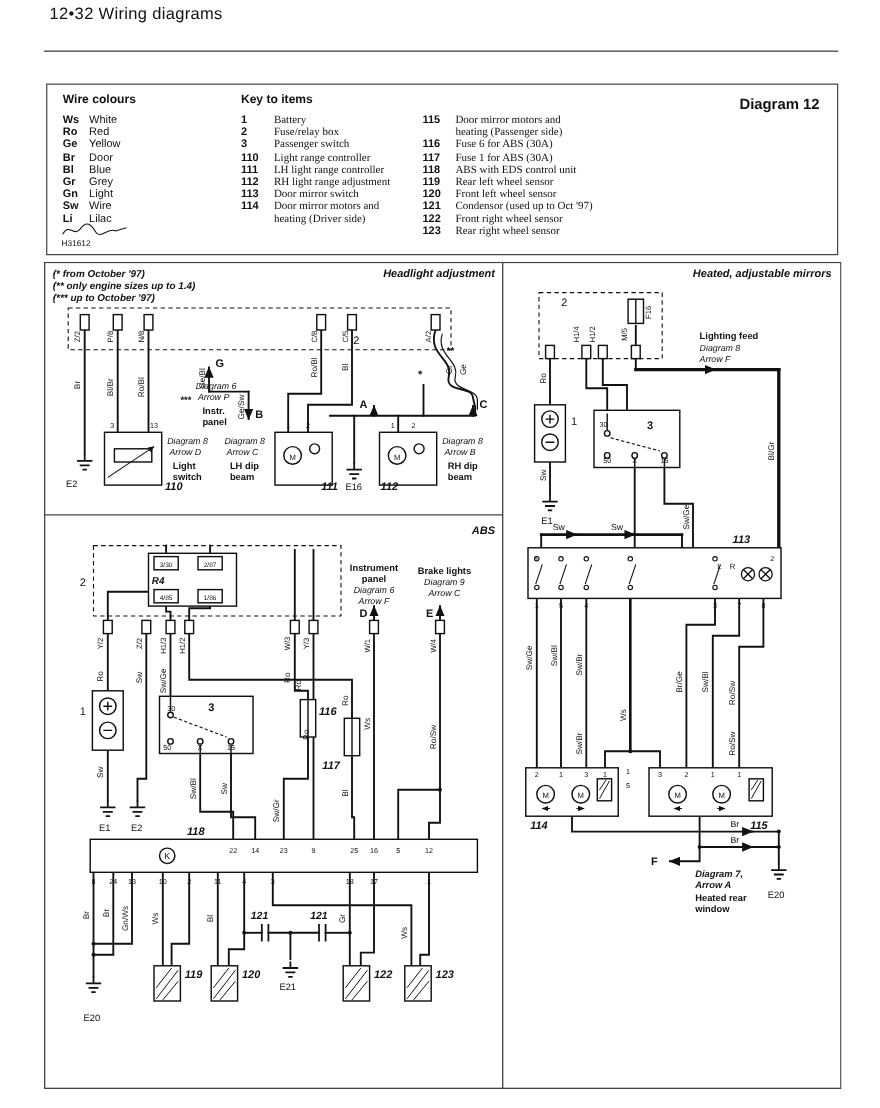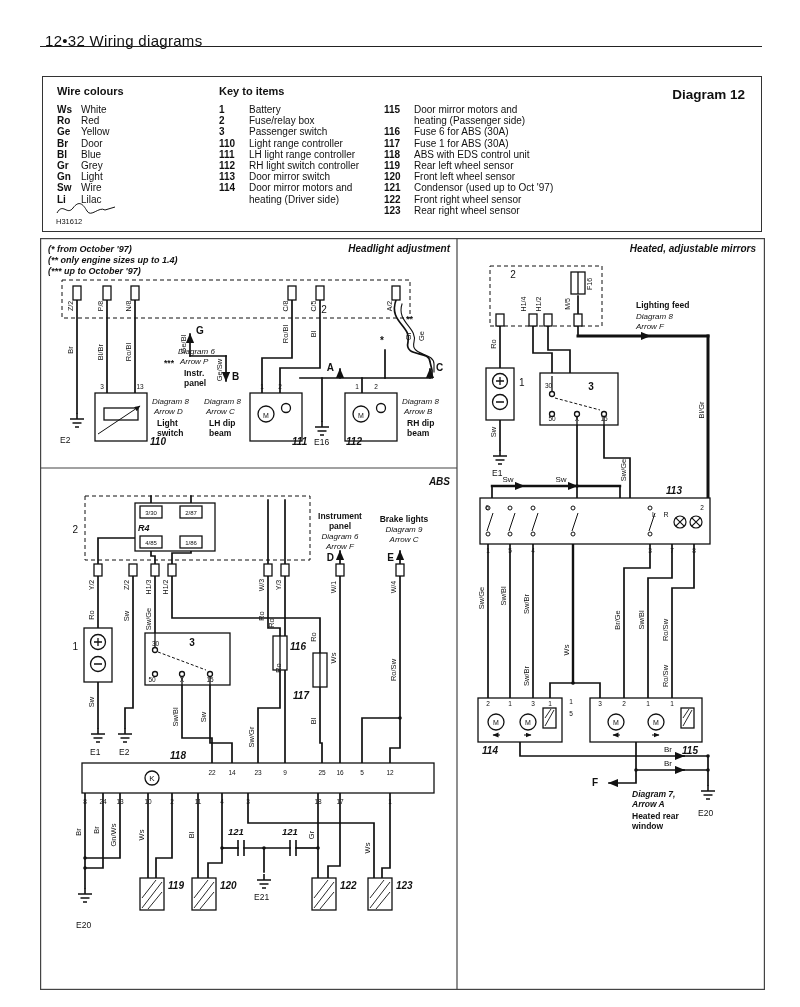--- a/index.html
+++ b/index.html
@@ -1,31 +1,31 @@
 <!DOCTYPE html>
 <html><head>
 <meta charset="utf-8">
 <style>
   html,body{margin:0;padding:0;}
   body{width:800px;height:1007px;position:relative;background:#fff;color:#111;
        font-family:"Liberation Sans",sans-serif;overflow:hidden;}
-  .hdr{position:absolute;left:45px;top:32px;font-size:15px;letter-spacing:.3px;}
+  .hdr{position:absolute;left:45px;top:4px;font-size:15px;letter-spacing:.3px;}
   .hdr-rule{position:absolute;left:40px;top:46px;width:722px;border-top:1.5px solid #222;height:0;}
   .legend{position:absolute;left:42px;top:76px;width:718px;height:154px;border:1px solid #333;}
   .wc-title,.key-title{position:absolute;top:8px;font-weight:bold;font-size:11px;}
   .wc-title{left:14px;}
   .key-title{left:176px;}
   .wc-list{position:absolute;left:14px;top:27px;font-size:10px;line-height:11.2px;}
   .wc-abbr{display:inline-block;width:24px;font-weight:bold;}
   .key-col{position:absolute;top:27px;font-size:10px;line-height:11.2px;}
   .key-col1{left:176px;width:162px;}
   .key-col2{left:341px;width:190px;}
   .key-row{display:flex;}
   .key-num{width:30px;font-weight:bold;flex:none;}
-  .key-label{white-space:pre-line;}
+  .key-label{white-space:pre-line;font-family:Liberation Serif, serif;}
   .sig{position:absolute;left:12px;top:124px;}
   .sig-code{position:absolute;left:13px;top:140px;font-size:7.5px;}
   .d12{position:absolute;right:16px;top:10px;font-weight:bold;font-size:13.5px;text-align:right;}
   svg text{font-family:"Liberation Sans",sans-serif;}
   .art{position:absolute;left:40px;top:238px;}
 </style>
 </head>
 <body>
 
 <div class="hdr">12•32  Wiring diagrams</div>
@@ -65,21 +65,21 @@
       <div class="key-row">
         <span class="key-num">110</span>
         <span class="key-label">Light range controller</span>
       </div>
       <div class="key-row">
         <span class="key-num">111</span>
         <span class="key-label">LH light range controller</span>
       </div>
       <div class="key-row">
         <span class="key-num">112</span>
-        <span class="key-label">RH light switch controller</span>
+        <span class="key-label">RH light range adjustment</span>
       </div>
       <div class="key-row">
         <span class="key-num">113</span>
         <span class="key-label">Door mirror switch</span>
       </div>
       <div class="key-row">
         <span class="key-num">114</span>
         <span class="key-label">Door mirror motors and
 heating (Driver side)</span>
       </div>

